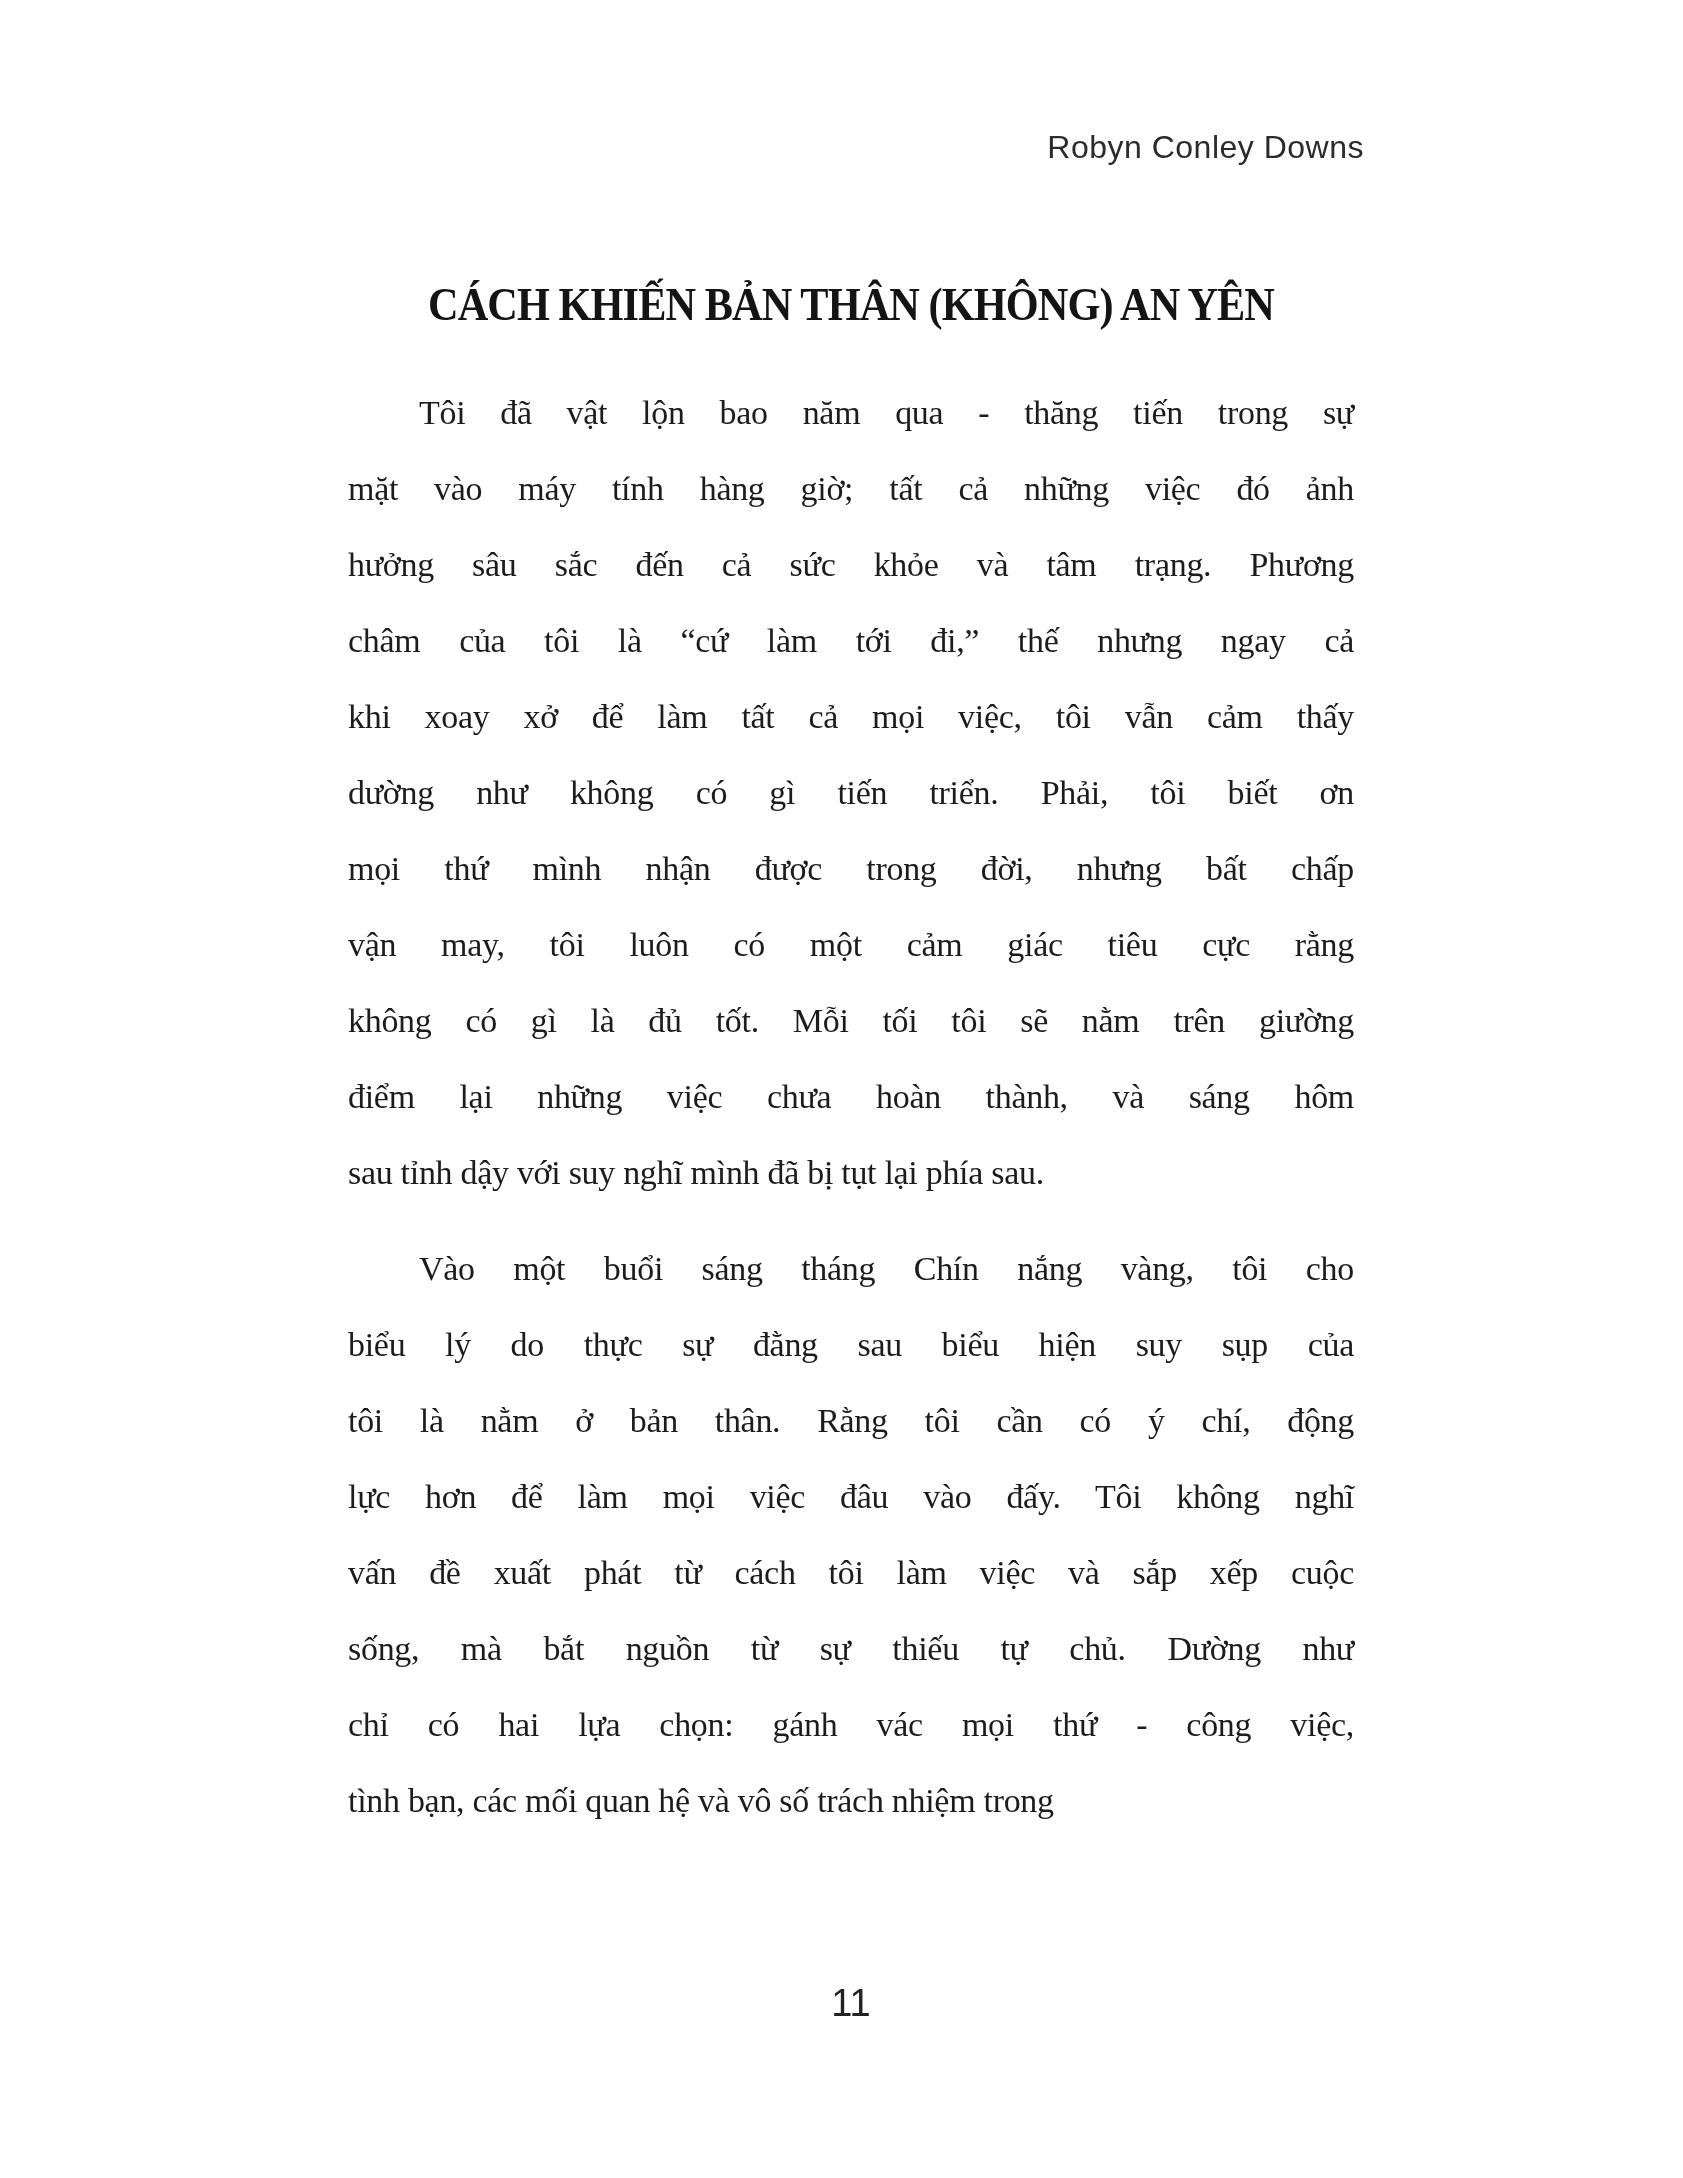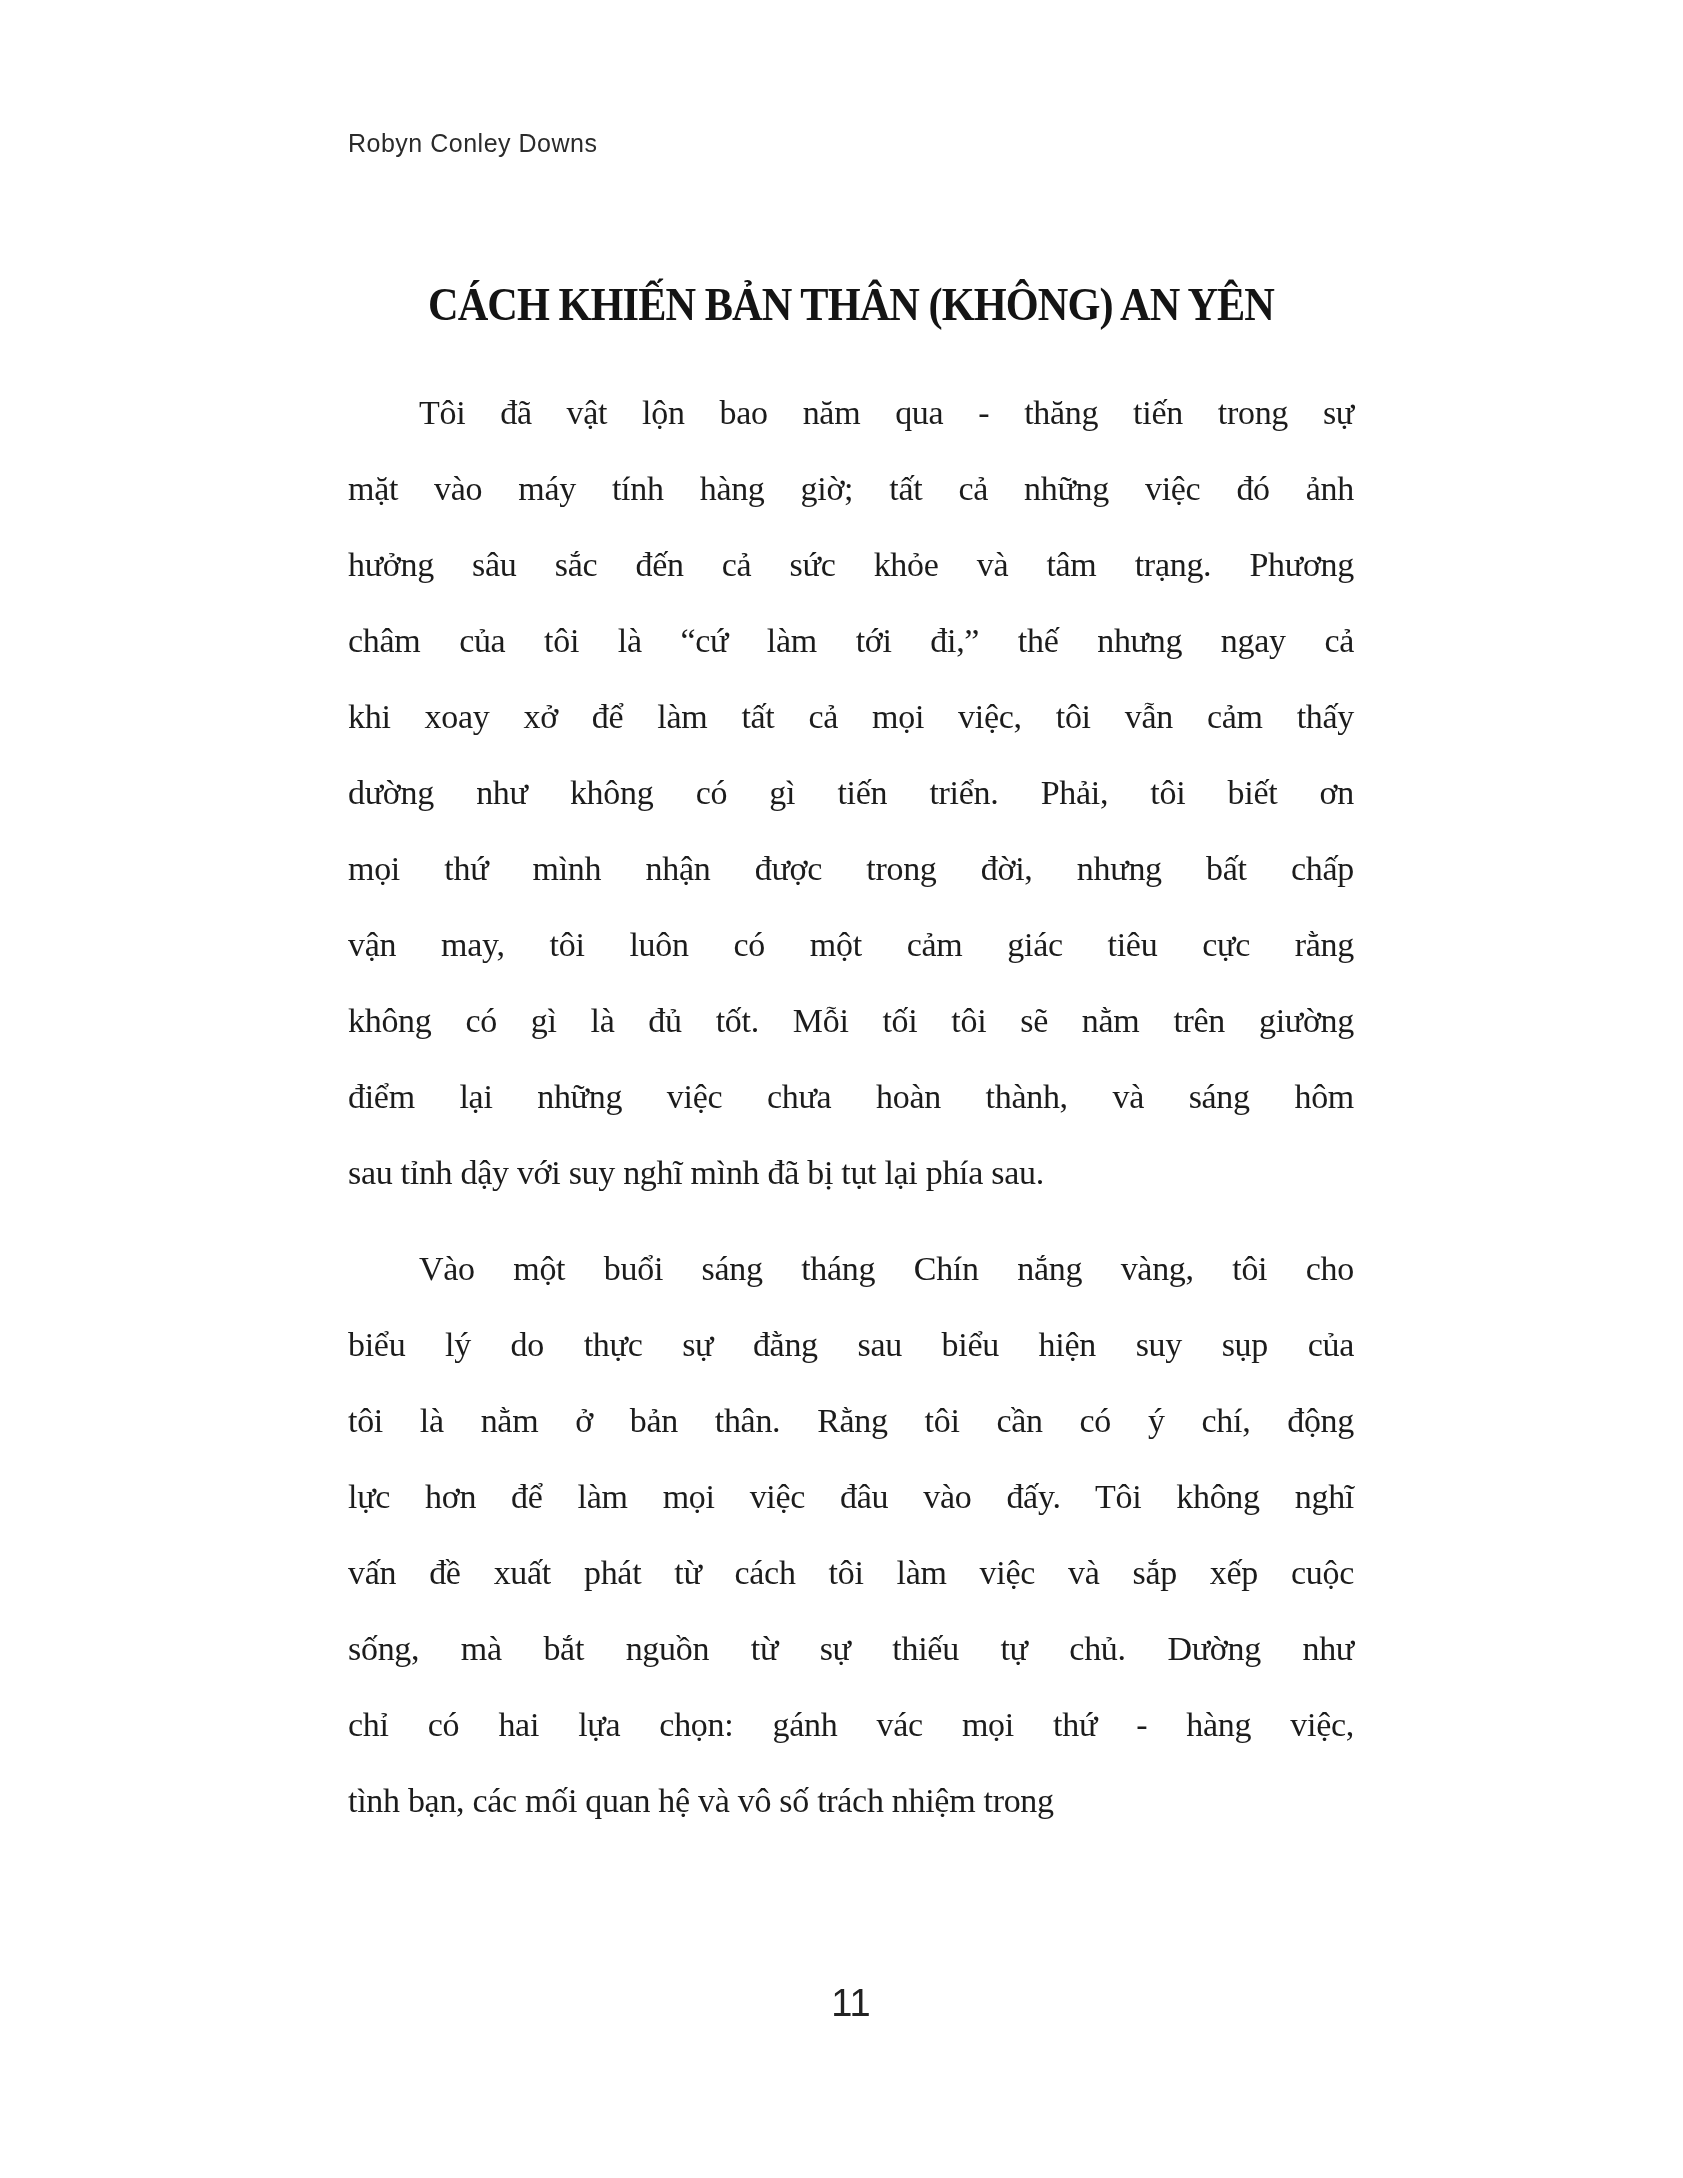--- a/index.html
+++ b/index.html
@@ -8,22 +8,23 @@
     width:1683px; height:2178px;
     margin:0 auto;
     background:#ffffff;
     font-family:"Liberation Serif","DejaVu Serif",serif;
     color:#1c1c1c;
     overflow:hidden;
   }
   .running-header {
     position:absolute;
     top:129px; left:348px; width:1016px;
+    text-align:right;
     font-family:"Liberation Sans","DejaVu Sans",sans-serif;
-    font-size:25px;
+    font-size:32px;
     letter-spacing:0.5px;
     color:#2b2b2b;
   }
   .chapter-title {
     position:absolute;
     top:277px; left:348px; width:1006px;
     text-align:center;
     font-family:"Liberation Serif","DejaVu Serif",serif;
     font-weight:bold;
     font-size:47px;
@@ -83,21 +84,21 @@
       <div class="line last">sau tỉnh dậy với suy nghĩ mình đã bị tụt lại phía sau.</div>
     </div>
 
     <div class="para">
       <div class="line first">Vào một buổi sáng tháng Chín nắng vàng, tôi cho</div>
       <div class="line">biểu lý do thực sự đằng sau biểu hiện suy sụp của</div>
       <div class="line">tôi là nằm ở bản thân. Rằng tôi cần có ý chí, động</div>
       <div class="line">lực hơn để làm mọi việc đâu vào đấy. Tôi không nghĩ</div>
       <div class="line">vấn đề xuất phát từ cách tôi làm việc và sắp xếp cuộc</div>
       <div class="line">sống, mà bắt nguồn từ sự thiếu tự chủ. Dường như</div>
-      <div class="line">chỉ có hai lựa chọn: gánh vác mọi thứ - hàng việc,</div>
+      <div class="line">chỉ có hai lựa chọn: gánh vác mọi thứ - công việc,</div>
       <div class="line last">tình bạn, các mối quan hệ và vô số trách nhiệm trong</div>
     </div>
 
   </div>
 
   <div class="page-number">11</div>
 
 </div>
 
 

